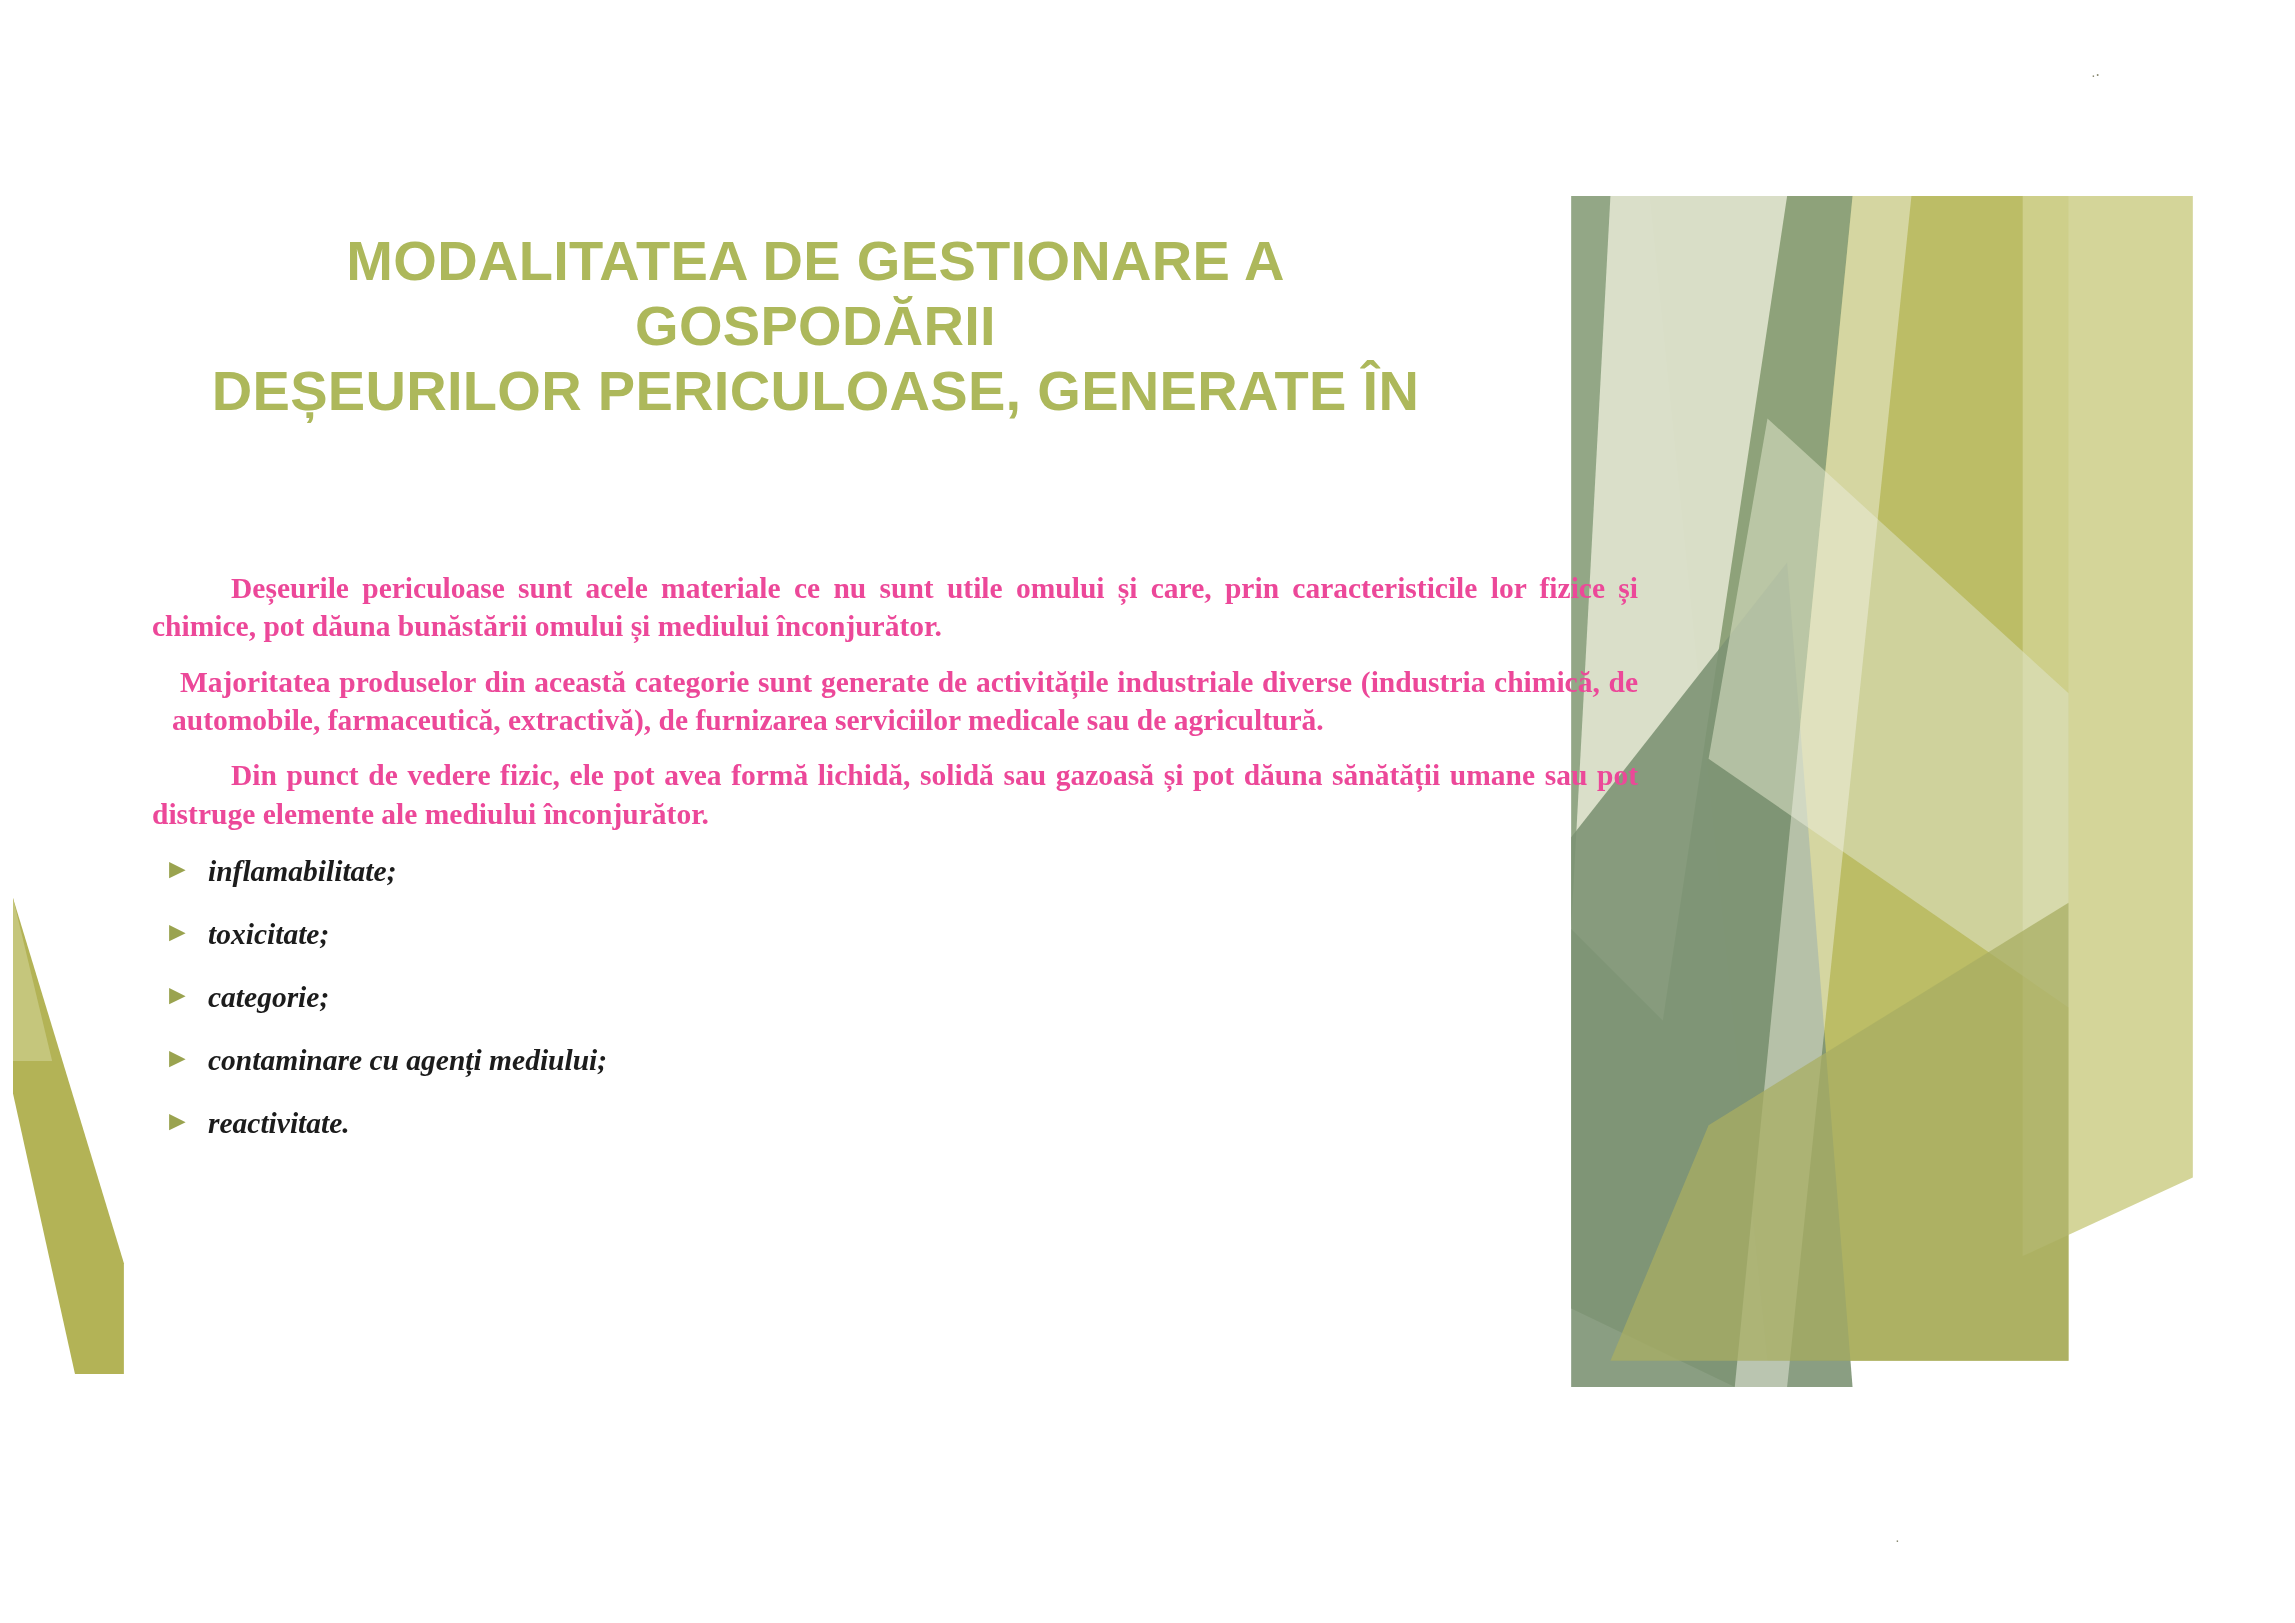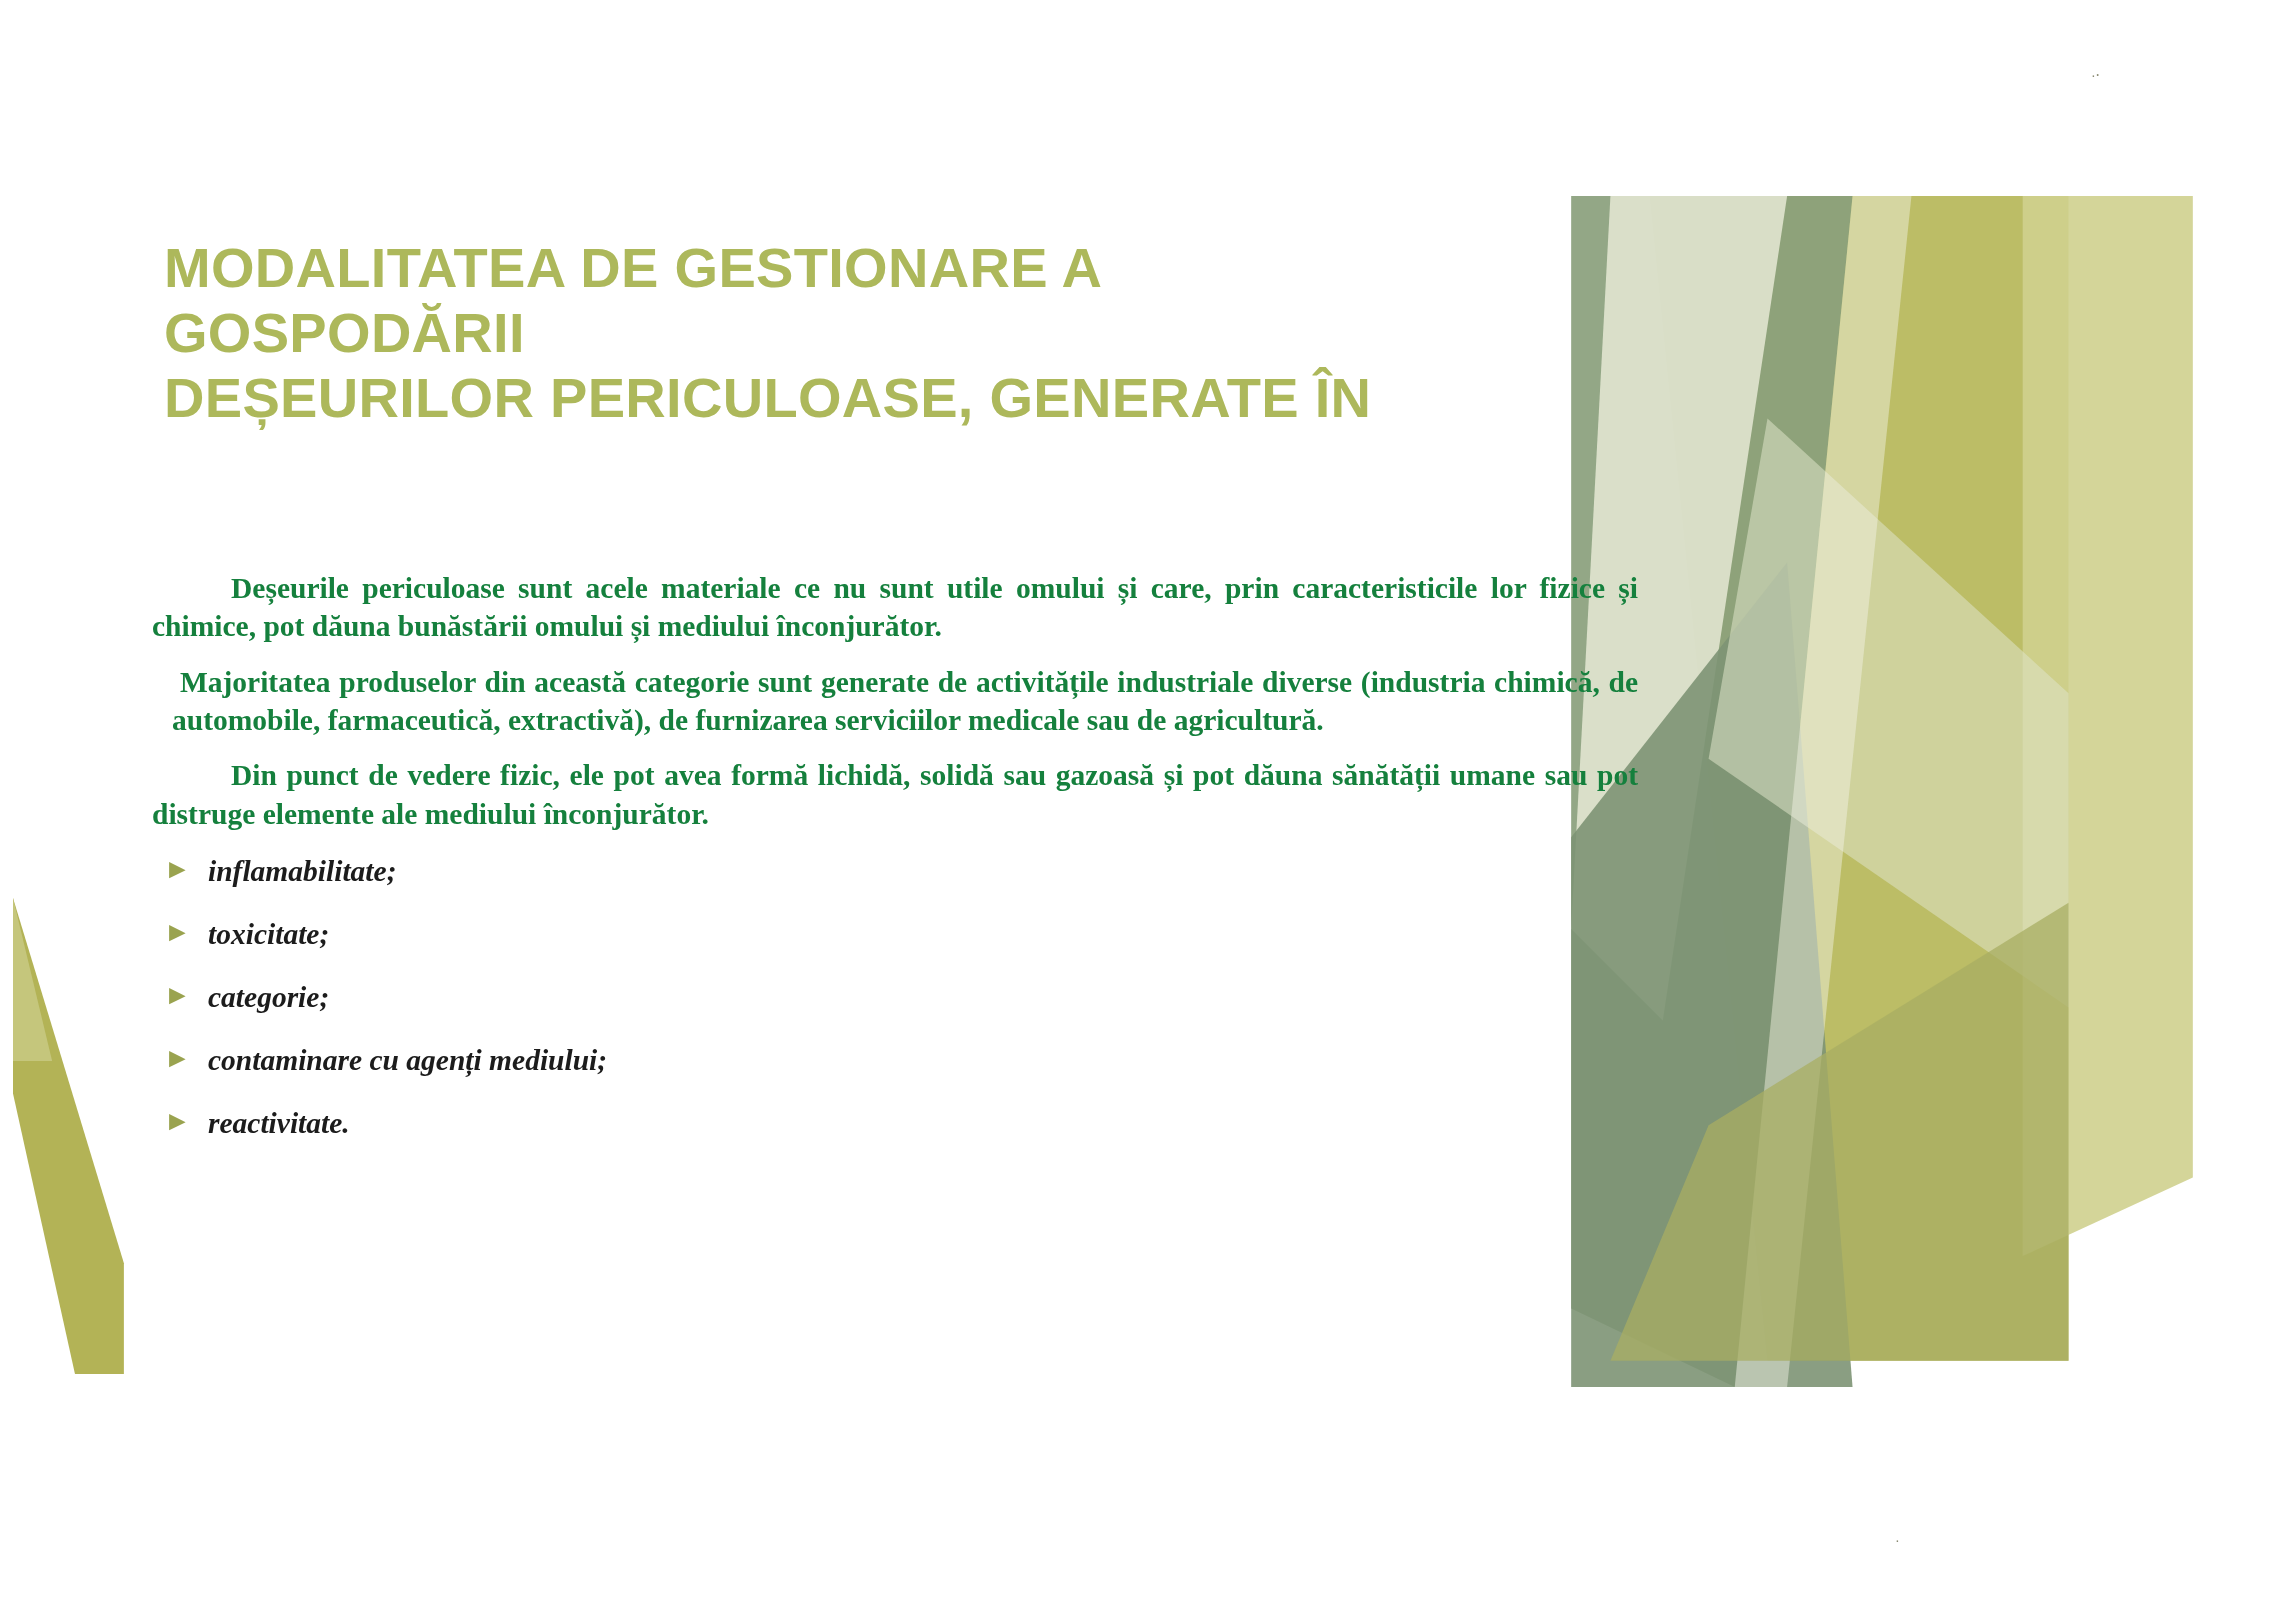--- a/index.html
+++ b/index.html
@@ -32,23 +32,23 @@
     width: 137px;
     height: 478px;
     overflow: hidden;
     pointer-events: none;
   }
 
   
   .title-block {
     position: absolute;
     left: 164px;
-    top: 236px;
+    top: 229px;
     width: 1303px;
-    text-align: left;
+    text-align: center;
   }
   .title-block .line {
     font-family: "Liberation Sans", sans-serif;
     font-weight: bold;
     font-size: 56px;
     line-height: 1.16;
     letter-spacing: 0.3px;
     color: #adb85b;
     white-space: nowrap;
   }
@@ -58,21 +58,21 @@
     position: absolute;
     left: 152px;
     top: 569px;
     width: 1486px;
   }
   .para {
     font-family: "Liberation Serif", serif;
     font-weight: bold;
     font-size: 29.5px;
     line-height: 1.30;
-    color: #15803d;
+    color: #ec4899;
     text-align: justify;
     margin: 0 0 17px 0;
   }
   .para.indent { text-indent: 79px; }
   .para.small-indent { text-indent: 7.9px; margin-left: 20px; }
 
   .bullets {
     margin: 22px 0 0 0;
     padding: 0;
     list-style: none;

